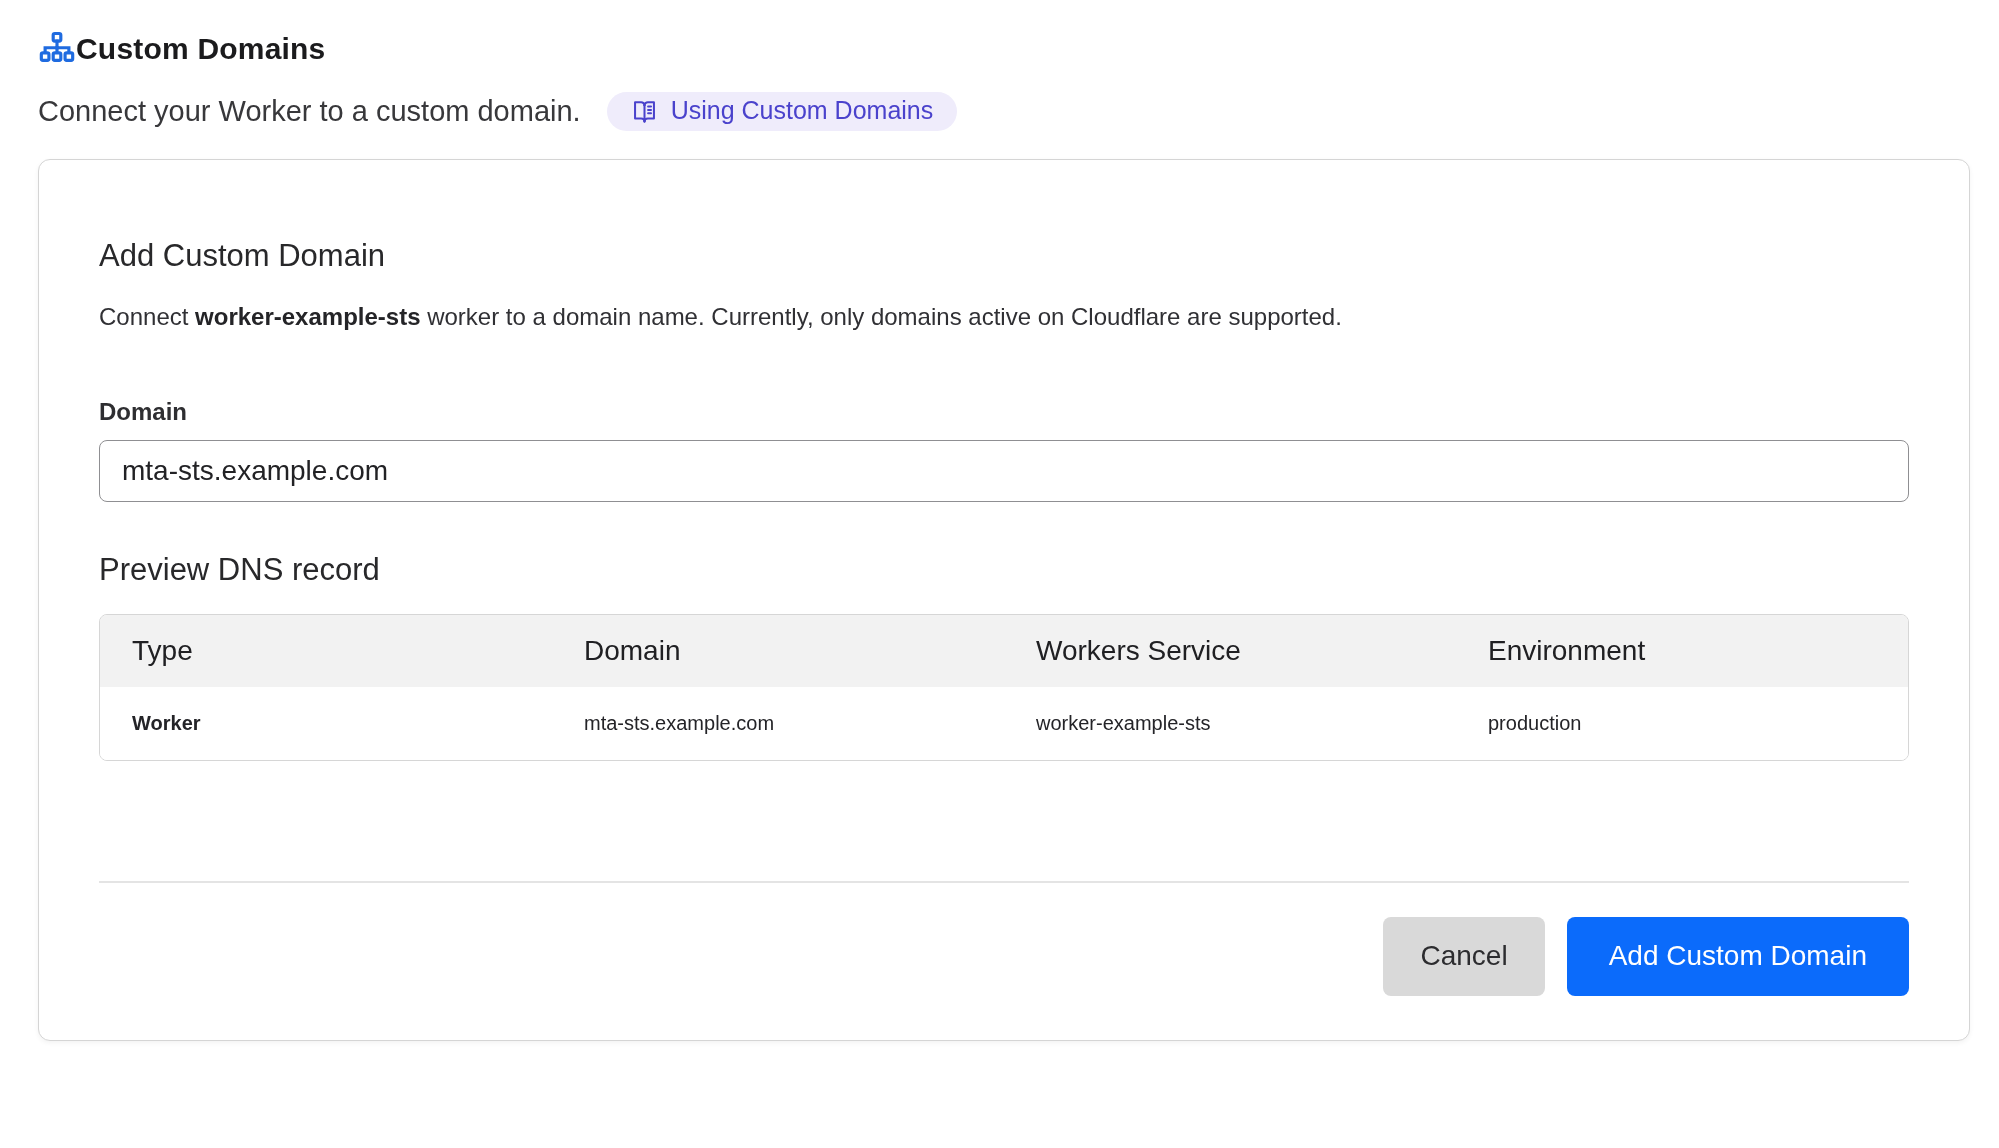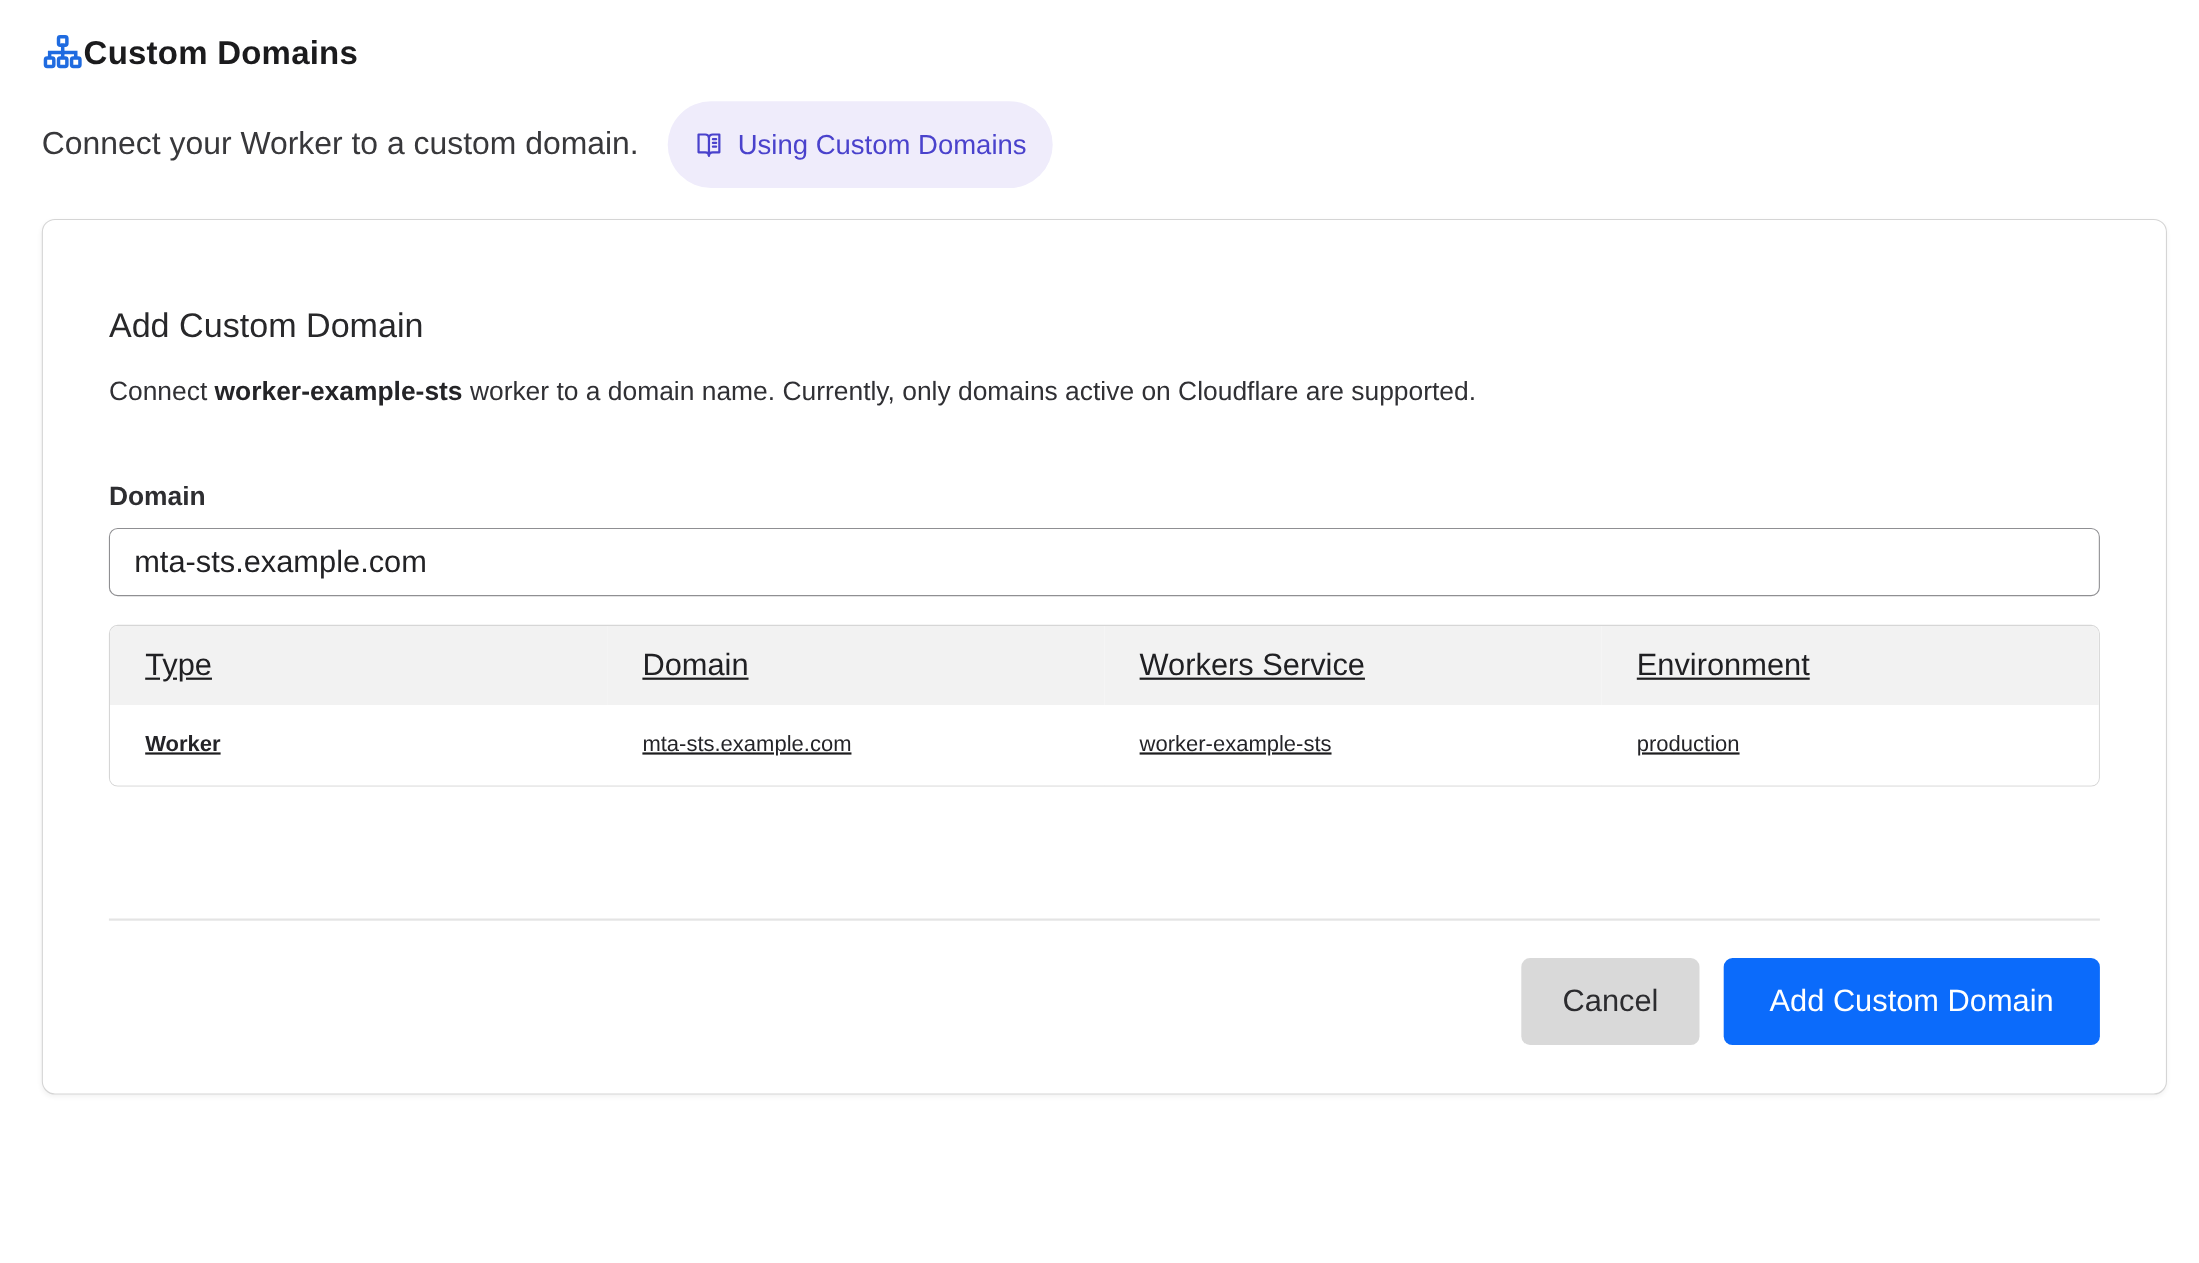--- a/index.html
+++ b/index.html
@@ -37,27 +37,27 @@
     display: flex;
     align-items: center;
     gap: 26px;
   }
   .page-subtitle {
     font-size: 29px;
     color: #38383b;
   }
   .doc-badge {
     display: inline-flex;
-    align-items: flex-end;
+    align-items: flex-start;
     gap: 13px;
     background: #efecfb;
     color: #4a42cc;
     border: none;
     border-radius: 999px;
-    padding: 26px 24px;
+    padding: 6px 24px;
     font-size: 25px;
     font-family: inherit;
     cursor: pointer;
     line-height: 1;
   }
   .doc-badge svg { display: block; }
 
   
   .card {
     margin-top: 28px;
@@ -113,21 +113,20 @@
 
   
   .dns-table {
     margin-top: 26px;
     width: 100%;
     border-collapse: separate;
     border-spacing: 0;
     border: 1px solid #d6d6d6;
     border-radius: 8px;
     overflow: hidden;
-    text-decoration: underline;
   }
   .dns-table th {
     background: #f2f2f2;
     text-align: left;
     font-weight: 400;
     font-size: 28px;
     color: #202023;
     padding: 20px 32px;
     width: 25%;
   }
@@ -214,20 +213,21 @@
 
   <div class="card">
 
     <h2 class="section-heading">Add Custom Domain</h2>
 
     <p class="intro-text"><span>Connect </span><span class="worker-name">worker-example-sts</span><span> worker to a domain name. Currently, only domains active on Cloudflare are supported.</span></p>
 
     <label class="field-label" for="domain-input">Domain</label>
     <input id="domain-input" class="domain-input" type="text" value="mta-sts.example.com" style="">
 
+    <h2 class="section-heading preview-heading">Preview DNS record</h2>
 
     <table class="dns-table">
       <thead>
         <tr>
           <th>Type</th>
           <th>Domain</th>
           <th>Workers Service</th>
           <th>Environment</th>
         </tr>
       </thead>

